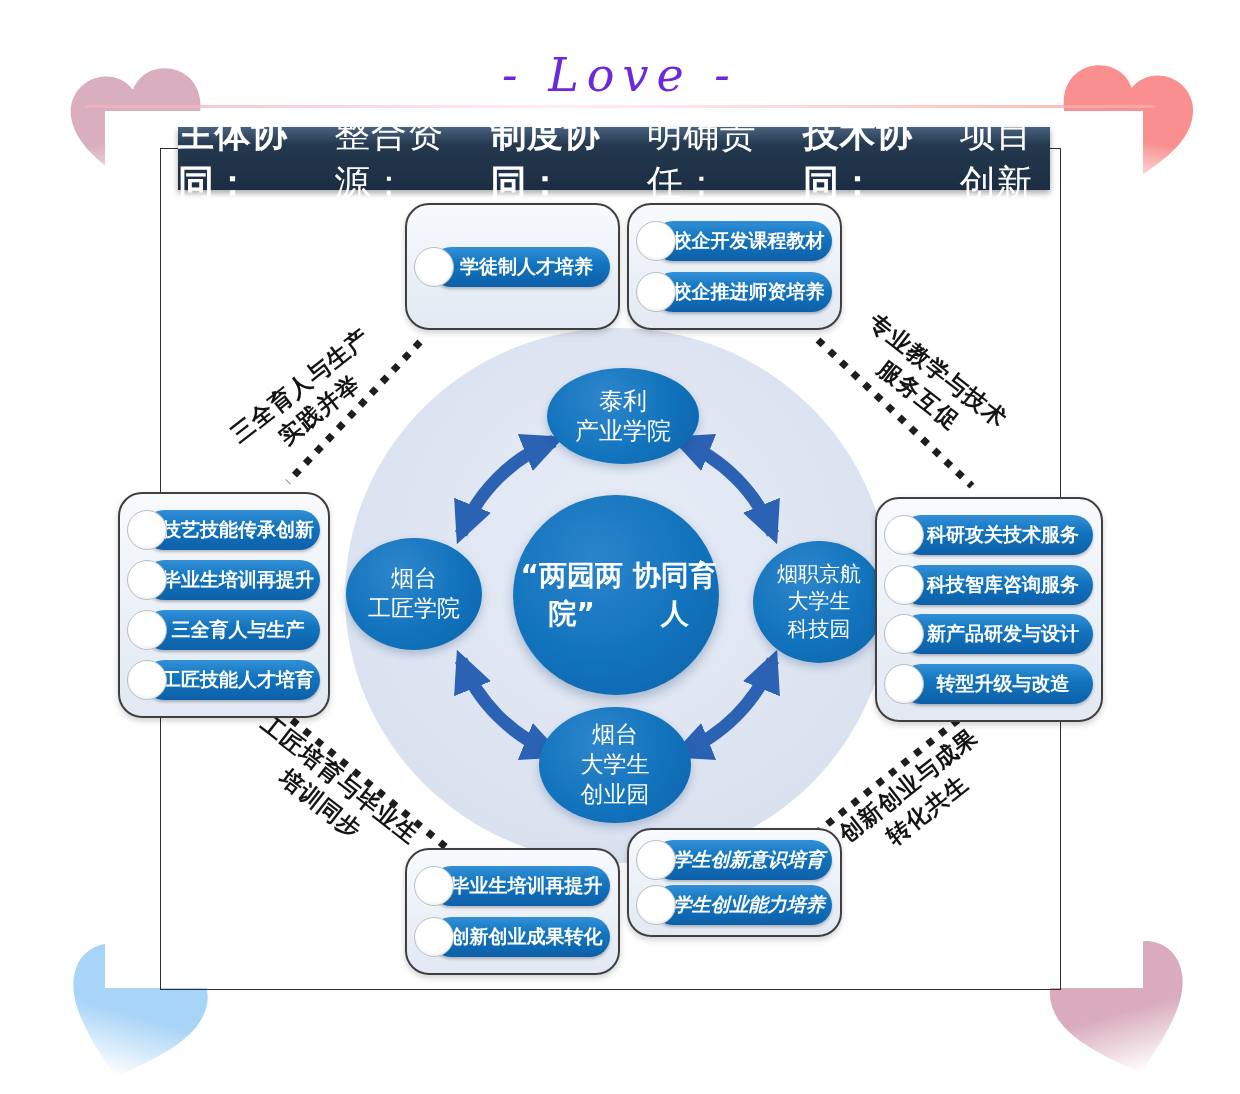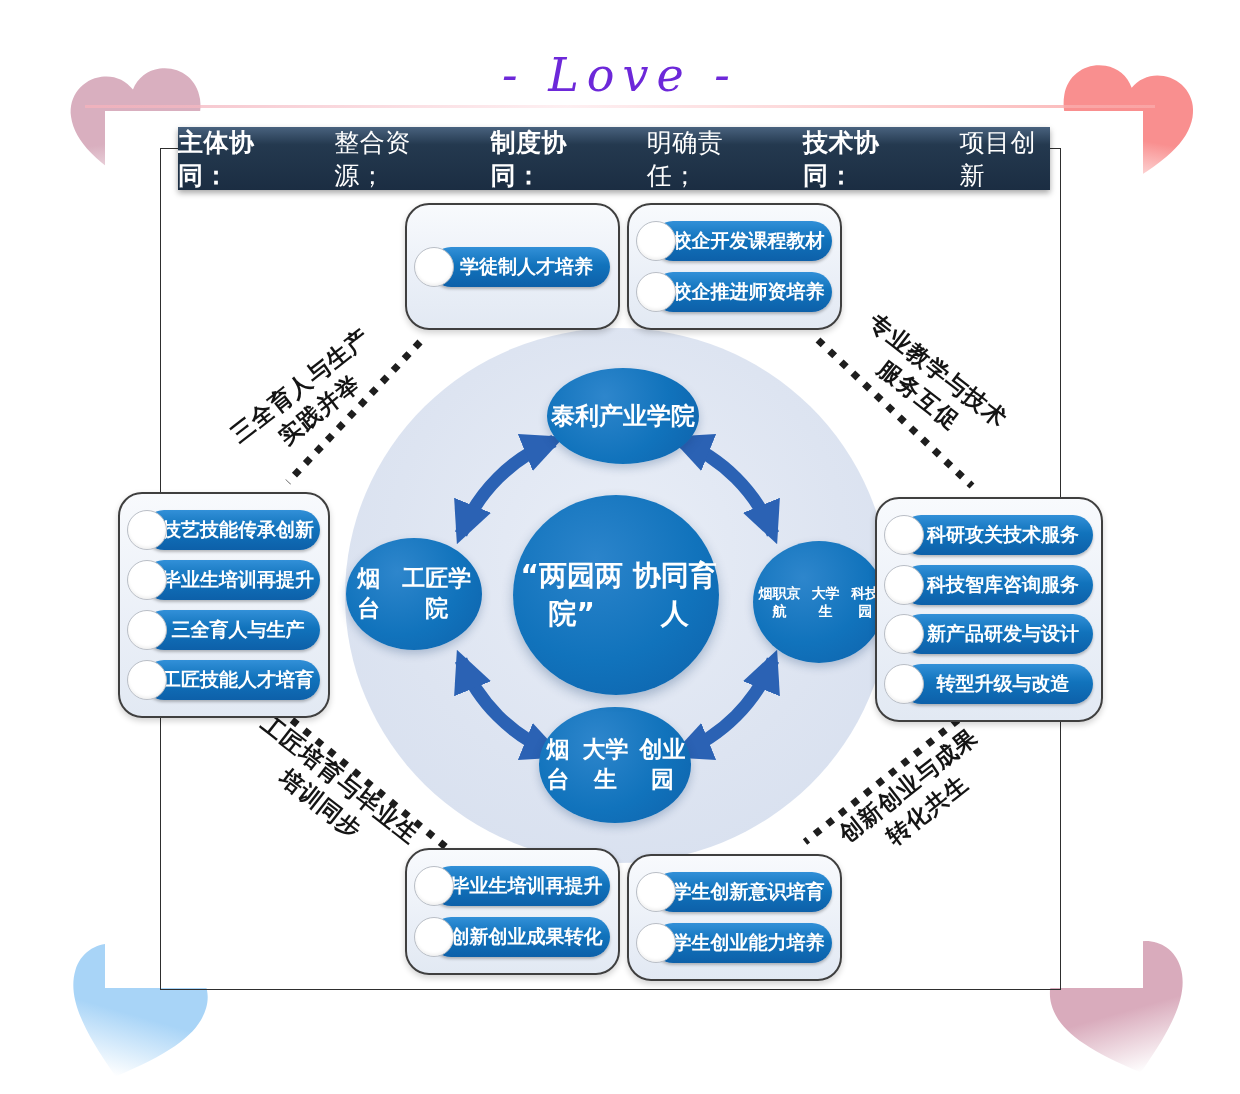--- a/index.html
+++ b/index.html
@@ -15,39 +15,39 @@
     background:linear-gradient(90deg,rgba(243,178,188,.85),rgba(252,221,226,.45) 45%,rgba(250,168,168,.85));}
 
   
   .card{position:absolute;left:105px;top:111px;width:1038px;height:877px;background:#ffffff;z-index:1;}
   .frame{position:absolute;left:160px;top:148px;width:899px;height:840px;border:1px solid #2e2e2e;z-index:2;}
 
   
   .header{position:absolute;left:178px;top:127px;width:872px;height:63px;z-index:6;
     background:linear-gradient(180deg,#49627e 0%,#24394f 28%,#1b2d42 100%);
     box-shadow:0 3px 6px rgba(0,0,0,.35);
-    display:flex;align-items:center;justify-content:center;color:#ffffff;font-size:25px;letter-spacing:.5px;gap:43px;}
+    display:flex;align-items:center;justify-content:center;color:#ffffff;font-size:36px;letter-spacing:.5px;gap:43px;}
   .header .hb{font-weight:700;}
   .header .hr{font-weight:400;}
 
   
   .big-circle{position:absolute;left:345px;top:328px;width:545px;height:535px;border-radius:50%;z-index:3;
     background:radial-gradient(circle at 50% 42%,#e9eef7 0%,#dde4f1 55%,#d5deee 100%);}
 
   
   .conn-svg{position:absolute;left:0;top:0;z-index:4;pointer-events:none;}
 
   
-  .node{position:absolute;border-radius:50%;z-index:5;display:flex;flex-direction:row;
-    align-items:center;justify-content:center;color:#fff;font-weight:700;text-align:center;
+  .node{position:absolute;border-radius:50%;z-index:5;display:flex;flex-direction:column;
+    align-items:center;justify-content:center;color:#fff;font-weight:400;text-align:center;
     background:radial-gradient(circle at 38% 30%,#2e86cc 0%,#1173bc 55%,#0e62ab 100%);
     box-shadow:0 4px 8px rgba(20,60,110,.25);}
   .node-top{left:547px;top:368px;width:152px;height:96px;font-size:24px;line-height:1.25;}
   .node-left{left:346px;top:538px;width:136px;height:112px;font-size:23px;line-height:1.3;}
-  .node-right{left:753px;top:541px;width:132px;height:122px;font-size:14px;line-height:1.3;}
+  .node-right{left:753px;top:541px;width:132px;height:122px;font-size:21px;line-height:1.3;}
   .node-bottom{left:539px;top:707px;width:152px;height:116px;font-size:23px;line-height:1.3;}
   .center-circle{position:absolute;left:513px;top:495px;width:206px;height:200px;border-radius:50%;z-index:5;
     background:radial-gradient(circle at 40% 32%,#2b84cb 0%,#1173bc 55%,#0d61aa 100%);
     box-shadow:0 5px 12px rgba(20,60,110,.3);
     display:flex;flex-direction:row;align-items:center;justify-content:center;
     color:#fff;font-weight:700;font-size:28px;line-height:1.35;text-align:center;}
 
   
   .diag{position:absolute;z-index:3;font-weight:700;color:#141414;font-size:23px;
     text-align:center;line-height:1.35;white-space:nowrap;letter-spacing:1px;}
@@ -60,21 +60,21 @@
   .group{position:absolute;z-index:5;border:2px solid #3f3f3f;border-radius:24px;
     background:linear-gradient(180deg,#f8fafd 0%,#eaeff7 60%,#e2e9f3 100%);
     box-shadow:0 3px 6px rgba(0,0,0,.18);
     display:flex;flex-direction:column;justify-content:space-evenly;
     padding:6px 6px 6px 8px;box-sizing:border-box;}
   .g-tl{left:405px;top:203px;width:215px;height:127px;}
   .g-tr{left:627px;top:203px;width:215px;height:127px;}
   .g-l {left:118px;top:492px;width:212px;height:226px;}
   .g-r {left:875px;top:497px;width:228px;height:225px;}
   .g-bl{left:405px;top:848px;width:215px;height:127px;}
-  .g-br{left:627px;top:854px;width:215px;height:127px;}
+  .g-br{left:627px;top:828px;width:215px;height:109px;font-style:italic;}
   .pill{position:relative;margin-left:16px;margin-right:2px;height:40px;border-radius:20px;
     background:linear-gradient(180deg,#3290d8 0%,#1173bc 45%,#0d60a9 100%);
     display:flex;align-items:center;justify-content:center;
     color:#fff;font-weight:700;font-size:19px;white-space:nowrap;padding-left:12px;
     box-shadow:0 2px 3px rgba(0,0,0,.25);}
   .pill .bullet{position:absolute;left:-17px;top:50%;transform:translateY(-50%);
     width:38px;height:38px;border-radius:50%;background:#ffffff;border:1px solid #b9bec6;
     box-shadow:inset 0 -2px 3px rgba(0,0,0,.06);}
 </style>
 </head>

